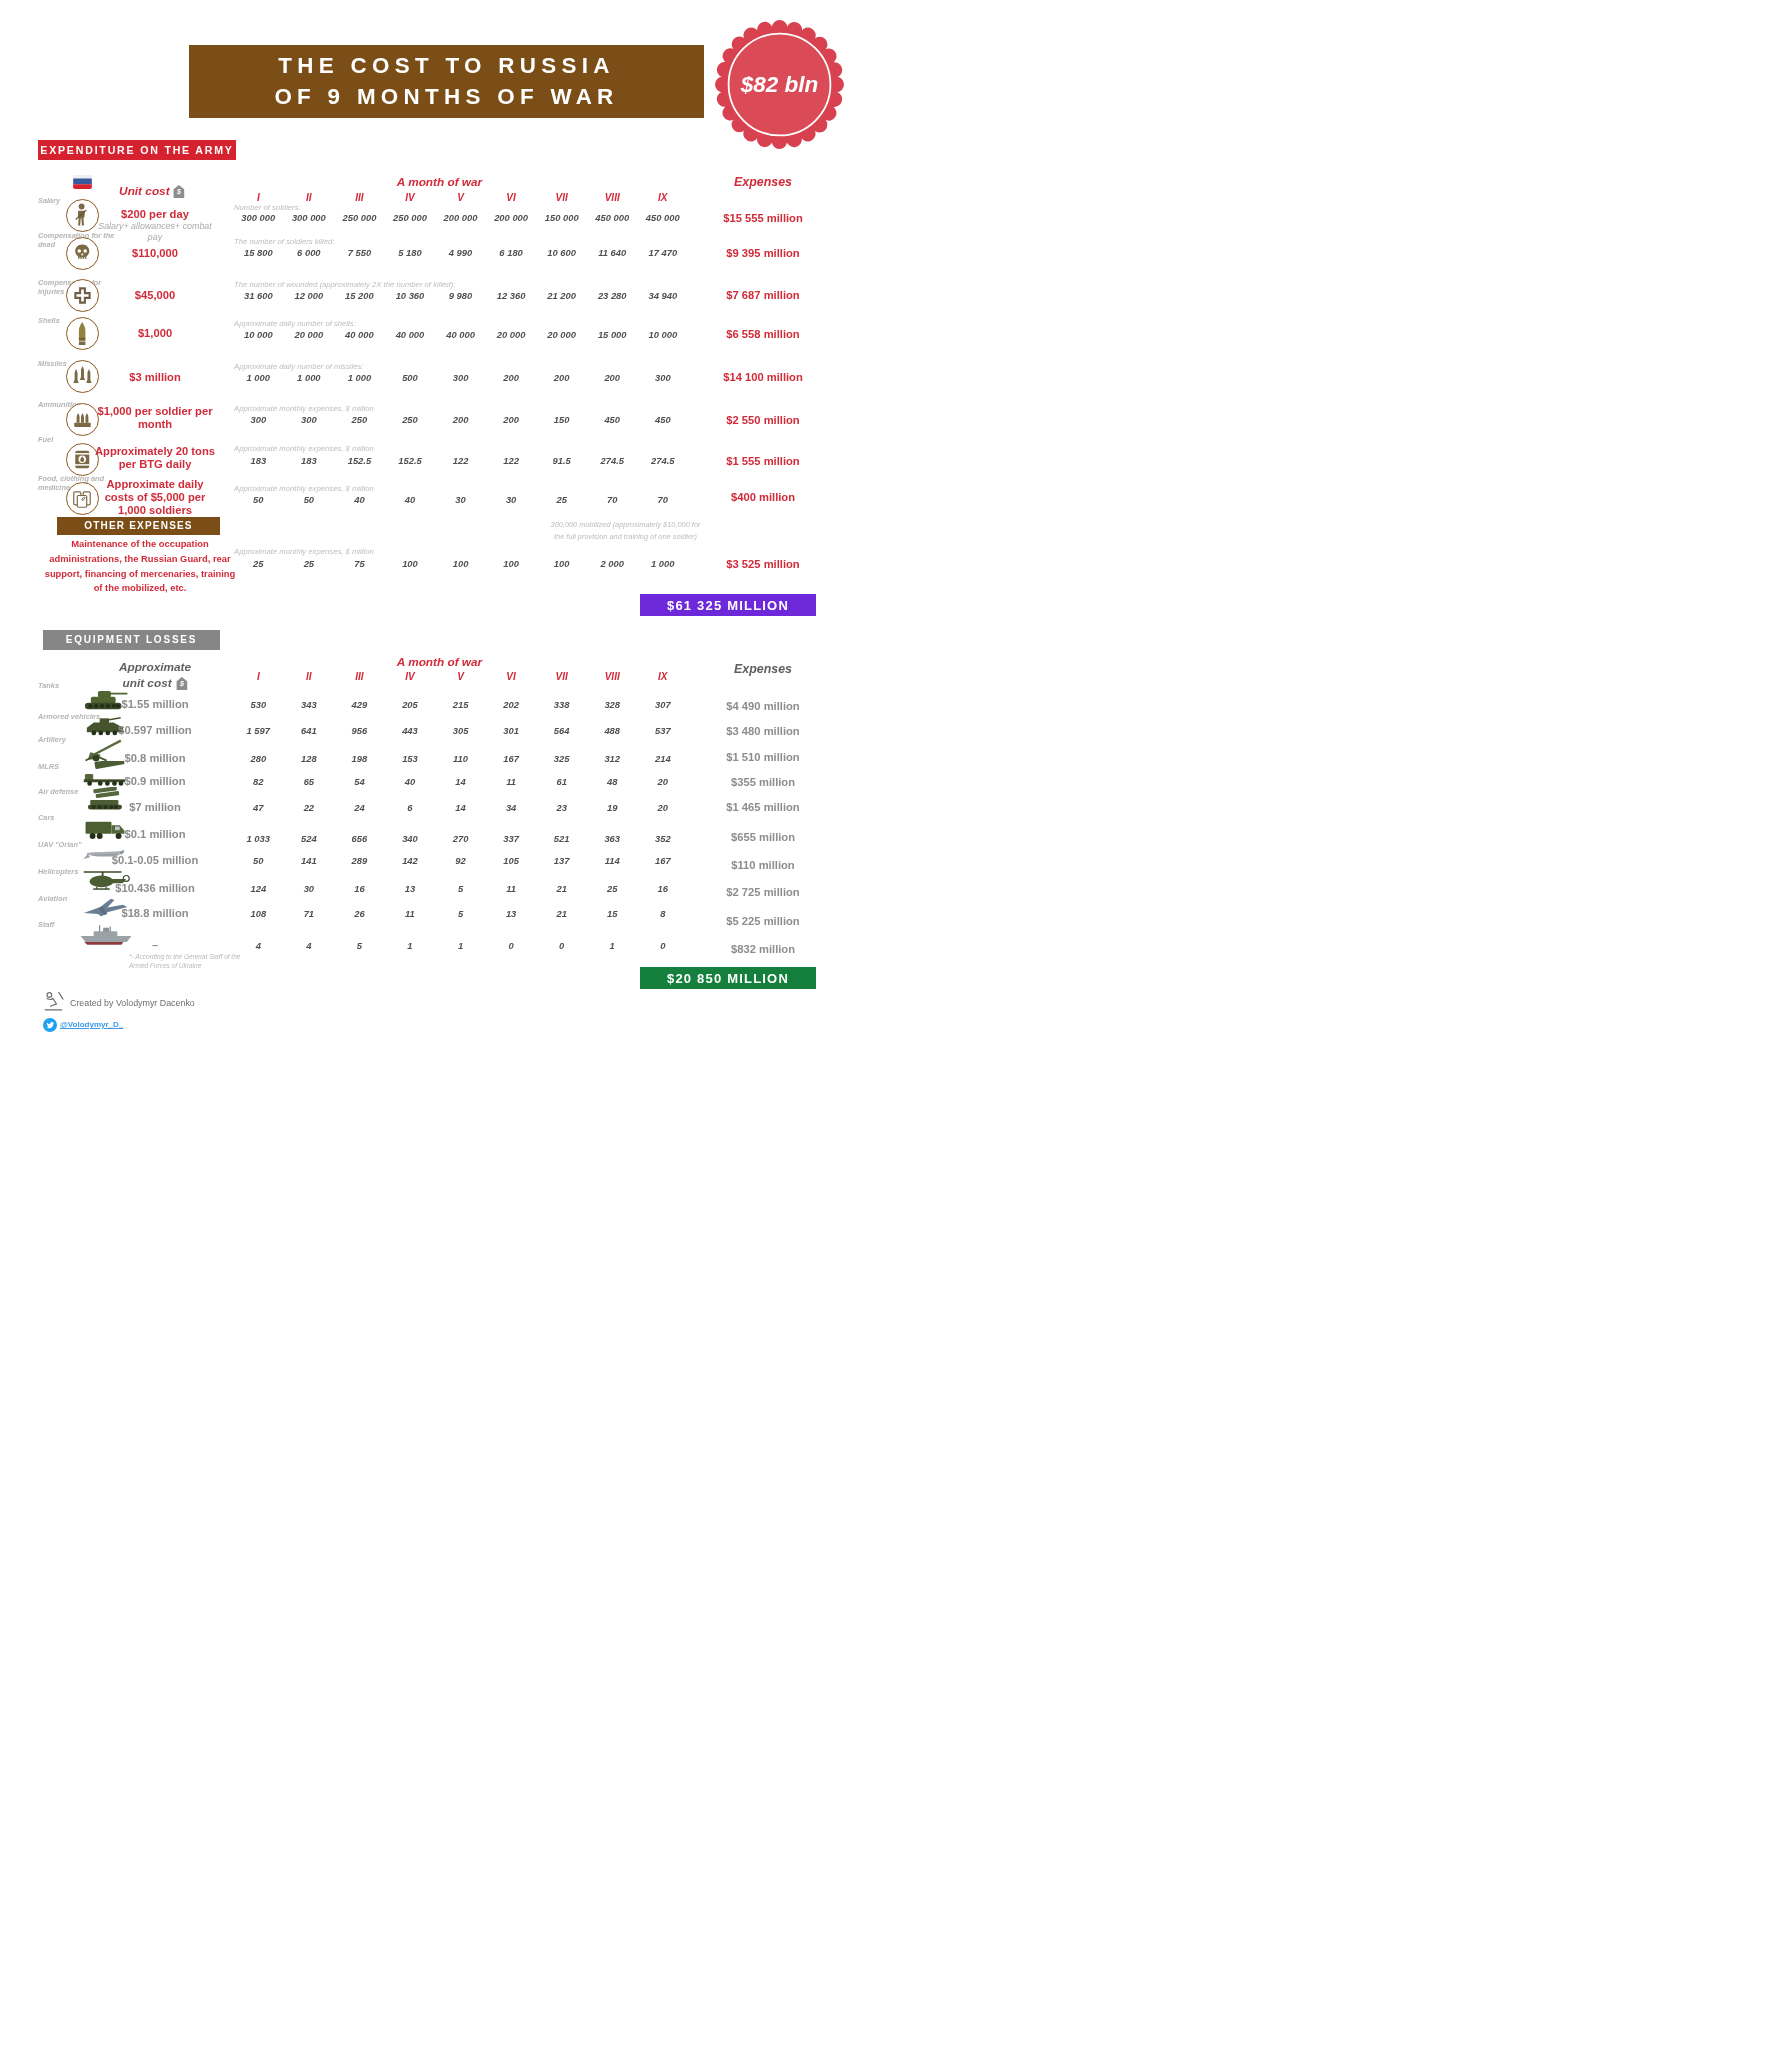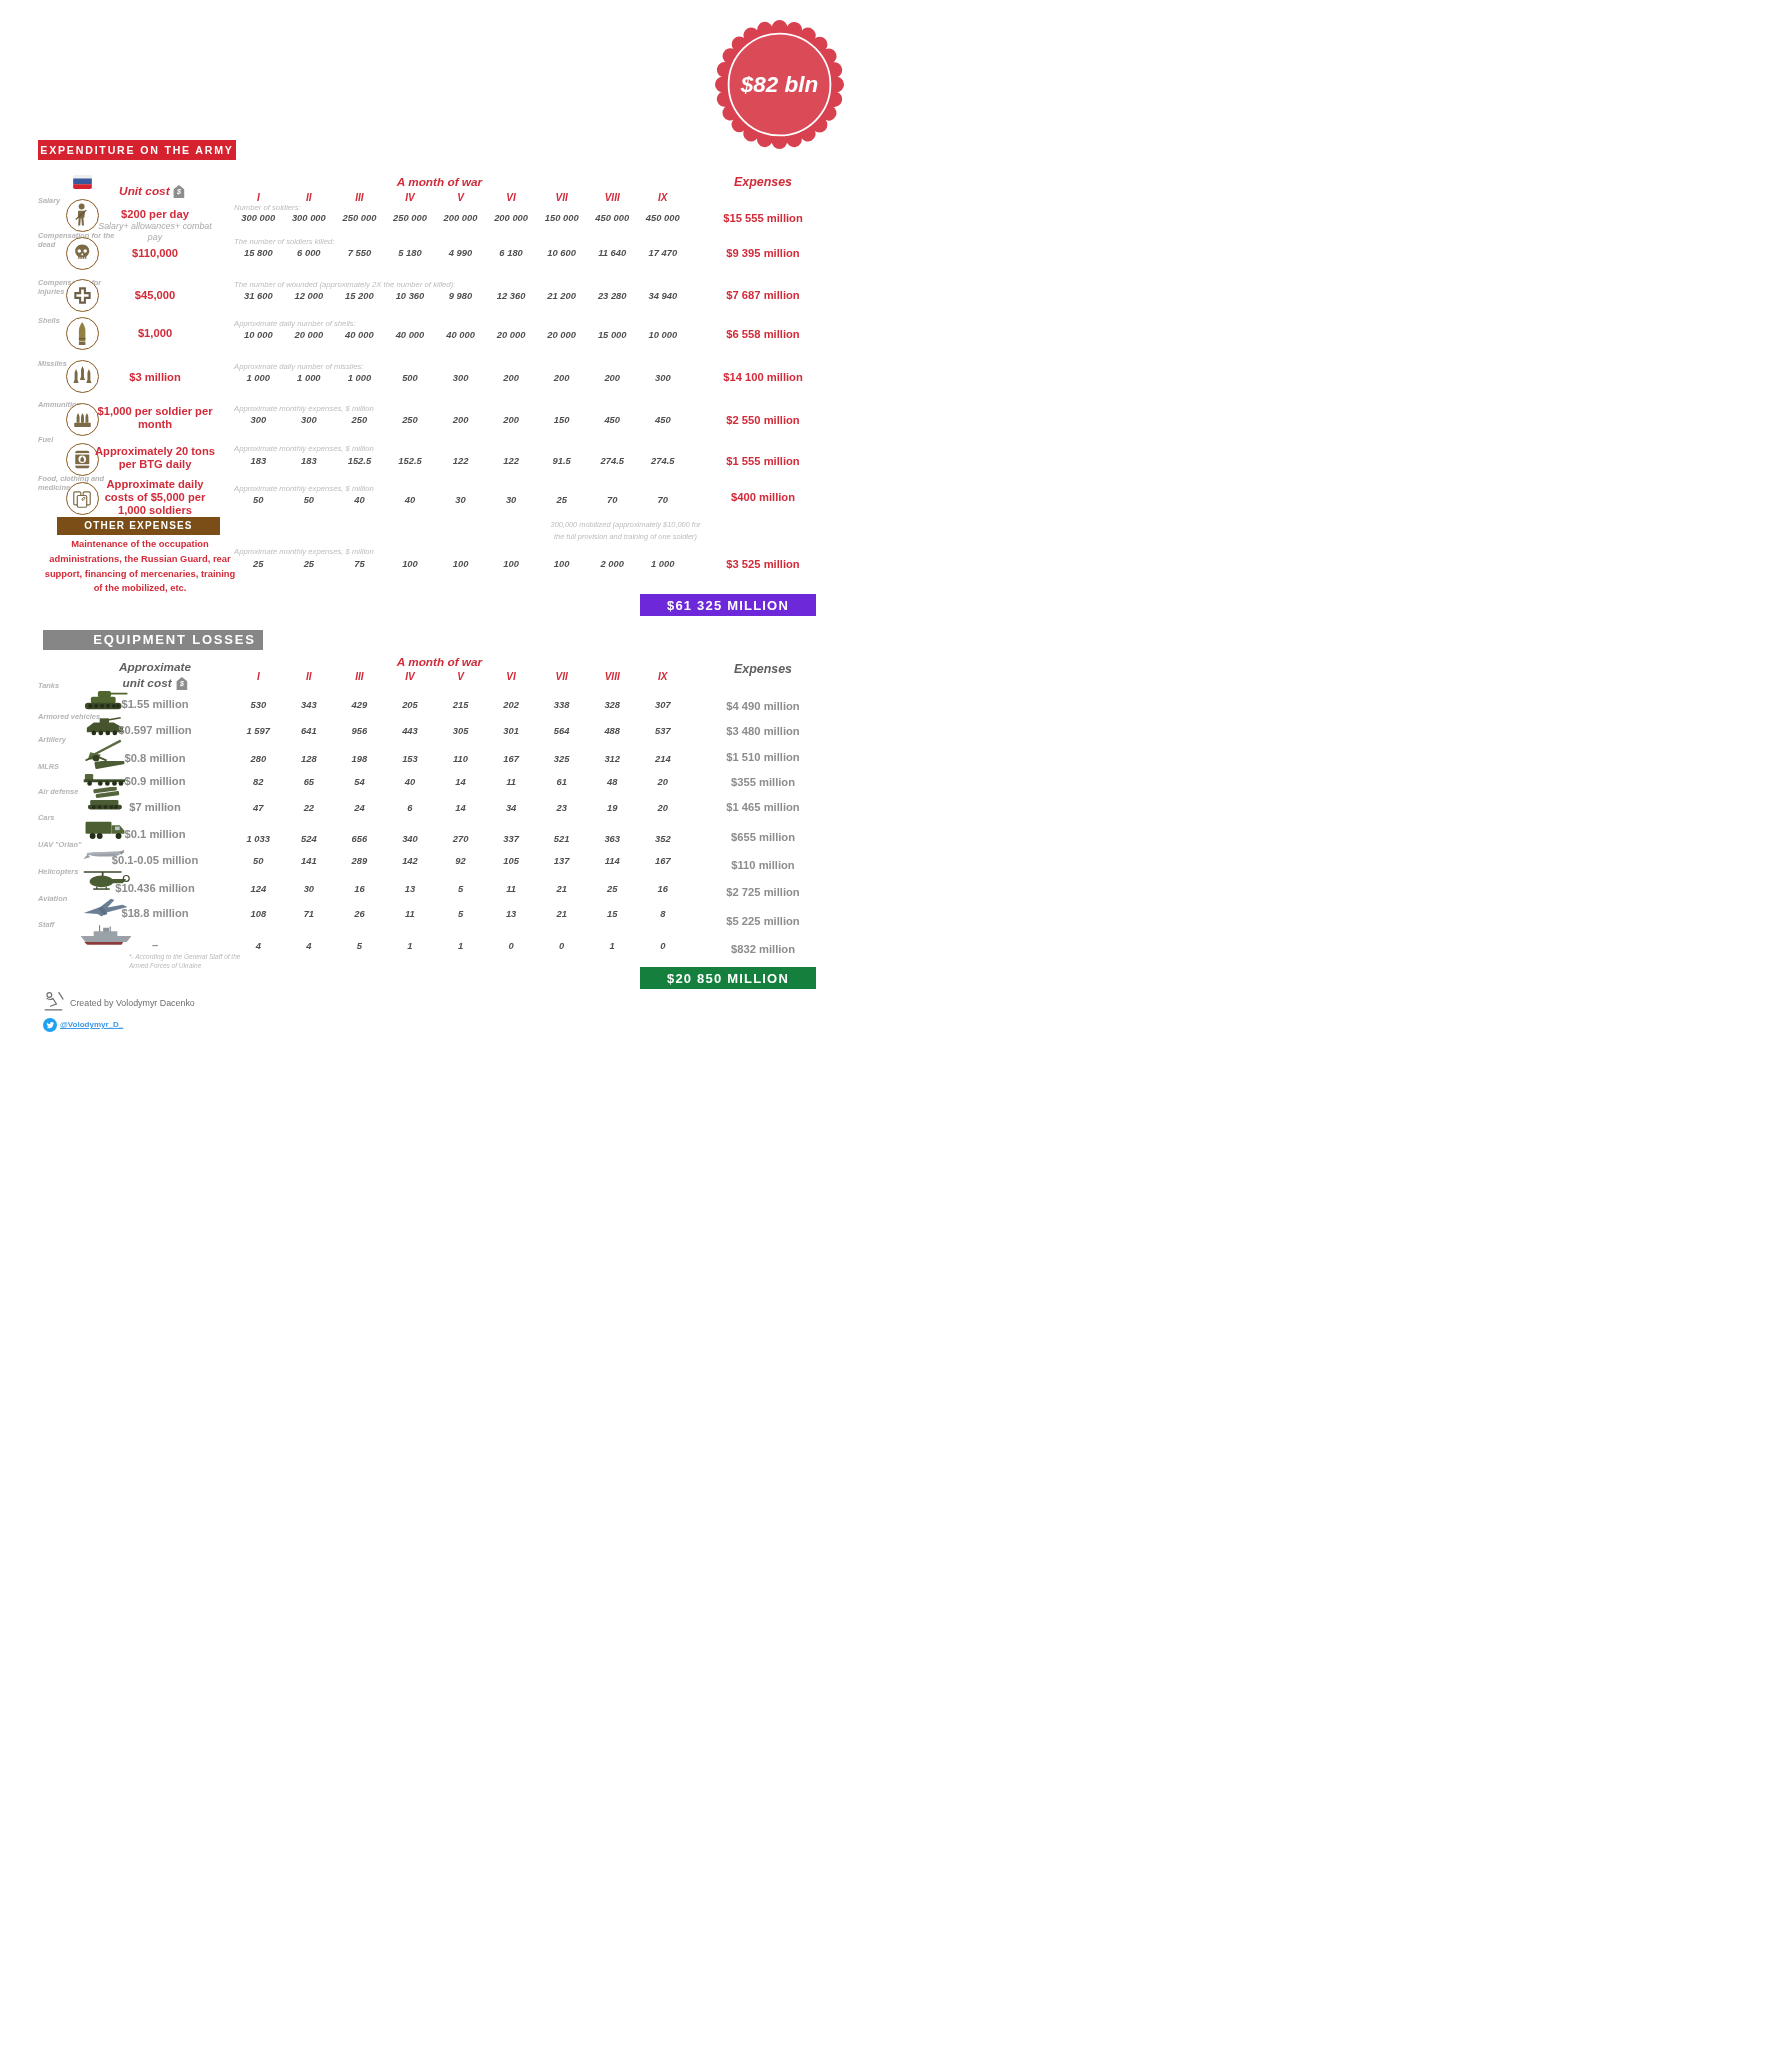--- a/index.html
+++ b/index.html
@@ -5,22 +5,22 @@
   html,body{margin:0;padding:0;background:#ffffff;}
   .page{position:relative;width:885px;height:1033px;background:#fff;overflow:hidden;
         font-family:"Liberation Sans",sans-serif;}
   .abs{position:absolute;}
   .row{position:absolute;left:0;width:885px;height:0;}
   .titlebar{left:189px;top:45px;width:515px;height:73px;background:#7a4e16;color:#fff;
             display:flex;flex-direction:column;align-items:center;justify-content:center;gap:4.7px;}
   .titlebar div{font-size:22.4px;font-weight:bold;letter-spacing:5.3px;white-space:nowrap;}
   .secbar{background:#d6212f;color:#fff;font-weight:bold;letter-spacing:1.8px;font-size:10.6px;
           display:flex;align-items:center;justify-content:center;}
-  .graybar{background:#8a8a8a;color:#fff;font-weight:bold;letter-spacing:1.8px;font-size:13px;
-          display:flex;align-items:center;justify-content:center;padding-left:43px;}
+  .graybar{background:#8a8a8a;color:#fff;font-weight:bold;letter-spacing:1.8px;font-size:10px;
+          display:flex;align-items:center;justify-content:center;}
   .brownbar{background:#7a4e16;color:#fff;font-weight:bold;letter-spacing:1.2px;font-size:10px;
           display:flex;align-items:center;justify-content:center;}
   .totalbar{color:#fff;font-weight:bold;letter-spacing:1.2px;font-size:13px;
           display:flex;align-items:center;justify-content:center;}
   .mhead{color:#d22b39;font-weight:bold;font-style:italic;font-size:11.8px;text-align:center;}
   .expheadred{color:#d22b39;font-weight:bold;font-style:italic;font-size:12.4px;text-align:center;}
   .expheadgray{color:#5f5f5f;font-weight:bold;font-style:italic;font-size:12.4px;text-align:center;}
   .uchead{color:#d22b39;font-weight:bold;font-style:italic;font-size:11.8px;display:flex;
           align-items:center;justify-content:center;gap:3.5px;}
   .ucheadgray{color:#5f5f5f;font-weight:bold;font-style:italic;font-size:11.8px;text-align:center;line-height:16px;}
@@ -41,20 +41,24 @@
   .mobnote{left:549px;width:153px;color:#bcbcbc;font-style:italic;font-size:7.4px;line-height:12.4px;text-align:center;}
   .fleetnote{left:129px;width:118px;color:#b9b9b9;font-style:italic;font-size:6.5px;line-height:9.4px;}
   .credit{color:#6e6e6e;font-size:8.9px;}
   .handle{color:#3d9ae8;font-weight:bold;font-size:8px;text-decoration:underline;}
 </style>
 </head>
 <body>
 
 <div class="page">
 
+  <div class="abs titlebar">
+    <div>THE COST TO RUSSIA</div>
+    <div>OF 9 MONTHS OF WAR</div>
+  </div>
 
   <svg class="abs" style="left:712px;top:16.5px" width="135" height="135" viewBox="0 0 228 228">
     <circle cx="114" cy="114" r="96" fill="none" stroke="#d8414f" stroke-width="26" stroke-dasharray="0.1 25" stroke-linecap="round"></circle>
     <circle cx="114" cy="114" r="97" fill="#d8414f"></circle>
     <circle cx="114" cy="114" r="86" fill="#da4a57" stroke="#ffffff" stroke-width="3"></circle>
     <text x="114" y="127" text-anchor="middle" font-size="38" font-weight="bold" font-style="italic" fill="#ffffff">$82 bln</text>
   </svg>
 
   <div class="abs secbar" style="left:38px;top:140px;width:198px;height:19.5px">
     <span>EXPENDITURE ON THE ARMY</span>

